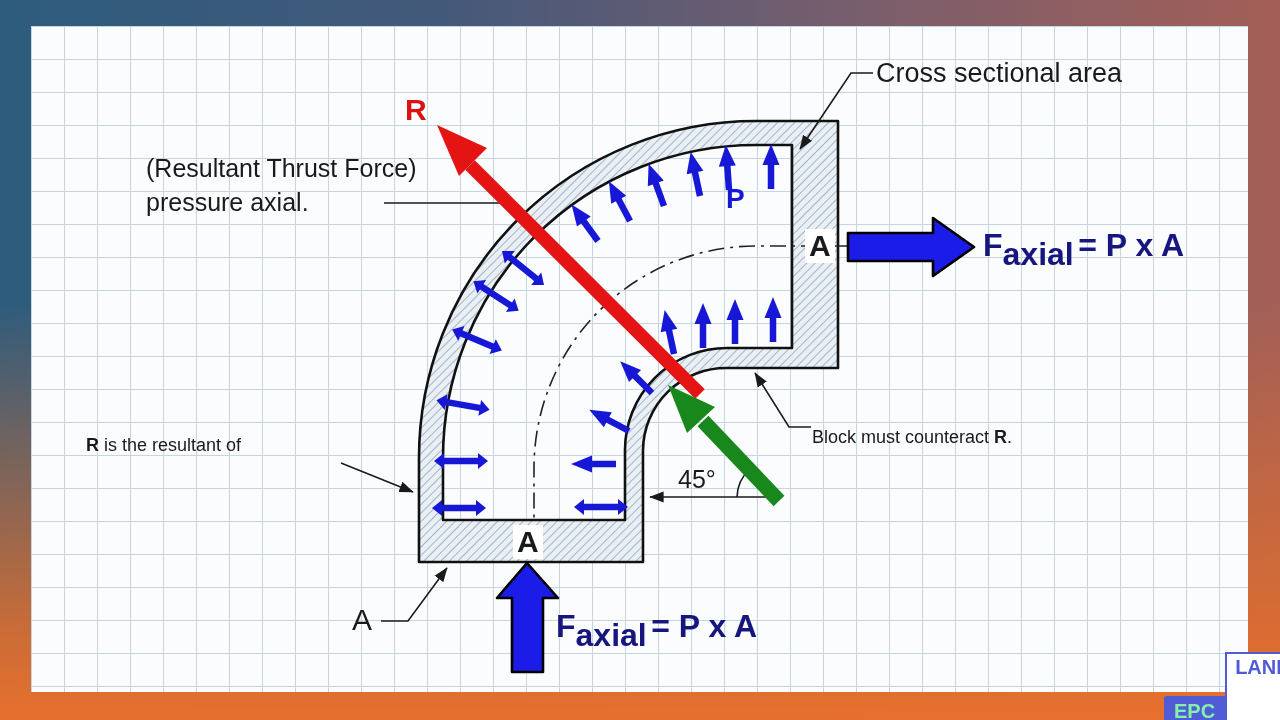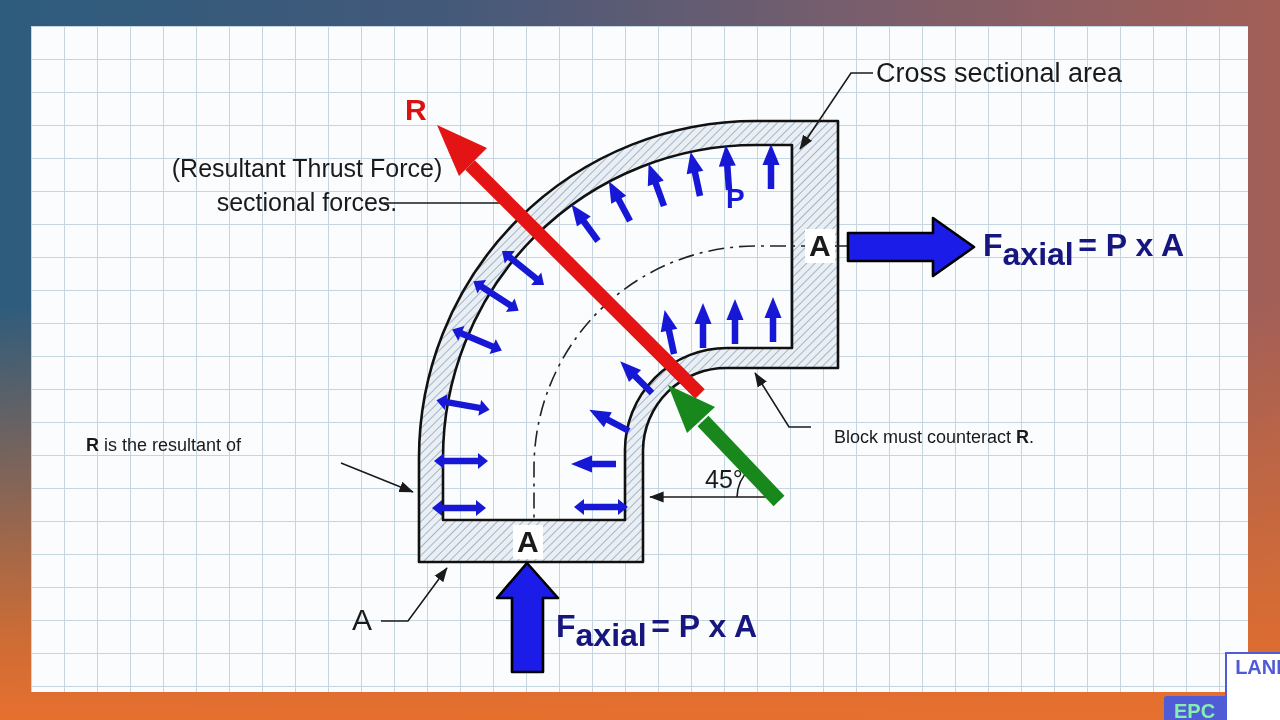--- a/index.html
+++ b/index.html
@@ -13,21 +13,21 @@
   .paper {
     position:absolute; left:31px; top:26px; width:1217px; height:666px;
     background-color:#fbfcfd;
     background-image:
       linear-gradient(#c6d6e0 1px, transparent 1px),
       linear-gradient(90deg, #c6d6e0 1px, transparent 1px);
     background-size:33px 33px;
   }
   svg.overlay { position:absolute; left:0; top:0; }
   .lbl { position:absolute; white-space:nowrap; color:#1a1a1a; }
-  .caption-center { text-align:center; }
+  .caption-center { text-align:left; }
   .b { font-weight:bold; }
   .red { color:#d91212; }
   .navy { color:#16167e; font-weight:bold; }
   .green { color:#1d7e21; }
   .blue { color:#1717d6; }
   .halo { background:#fff; padding:0 4px; }
   .sub { font-size:0.58em; vertical-align:-0.28em; }
   .fs25 { font-size:25px; }
   .fs26 { font-size:18px; line-height:35px; }
   .fs27 { font-size:27px; }
@@ -120,41 +120,41 @@
     <polygon points="848,233 933,233 933,218 974,247 933,276 933,261 848,261" fill="#1c1ce8" stroke="#000" stroke-width="2.6" stroke-linejoin="round"></polygon>
     <polygon points="512,672 512,598 497,598 527,563 558,598 543,598 543,672" fill="#1c1ce8" stroke="#000" stroke-width="2.6" stroke-linejoin="round"></polygon>
   </svg>
 
   <div class="lbl fs27" style="left:876px; top:58px;">Cross sectional area</div>
 
   <div class="lbl fs30 b red" style="left:405px; top:93px;">R</div>
 
   <div class="lbl fs25 caption-center" style="left:146px; top:151px; width:322px; line-height:34px;">
     <div>(Resultant Thrust Force)</div>
-    <div>sectional forces.</div>
+    <div>pressure axial.</div>
   </div>
 
   <div class="lbl fs28 b blue" style="left:726px; top:183px;">P</div>
 
   <div class="lbl fs30 b halo" style="left:805px; top:229px;">A</div>
 
   <div class="lbl" style="left:983px; top:227px;">
     <span class="fs32 navy">F</span><span class="navy sub fs32">axial</span>
     <span class="fs32 navy">= P x A</span>
   </div>
 
-  <div class="lbl fs26" style="left:812px; top:420px;margin-left:22px;">
+  <div class="lbl fs26" style="left:812px; top:420px;">
     <span>Block must counteract </span><span class="b">R</span><span>.</span>
   </div>
 
   <div class="lbl fs26" style="left:86px; top:428px;">
     <div><span class="b">R</span><span> is the resultant of</span></div>
   </div>
 
-  <div class="lbl fs25" style="left:705px; top:465px;">45°</div>
+  <div class="lbl fs25" style="left:678px; top:465px;">45°</div>
 
 
   <div class="lbl fs30 b halo" style="left:513px; top:525px;">A</div>
 
   <div class="lbl fs30" style="left:352px; top:603px;">A</div>
 
   <div class="lbl" style="left:556px; top:608px;">
     <span class="fs32 navy">F</span><span class="navy sub fs32">axial</span>
     <span class="fs32 navy">= P x A</span>
   </div>

